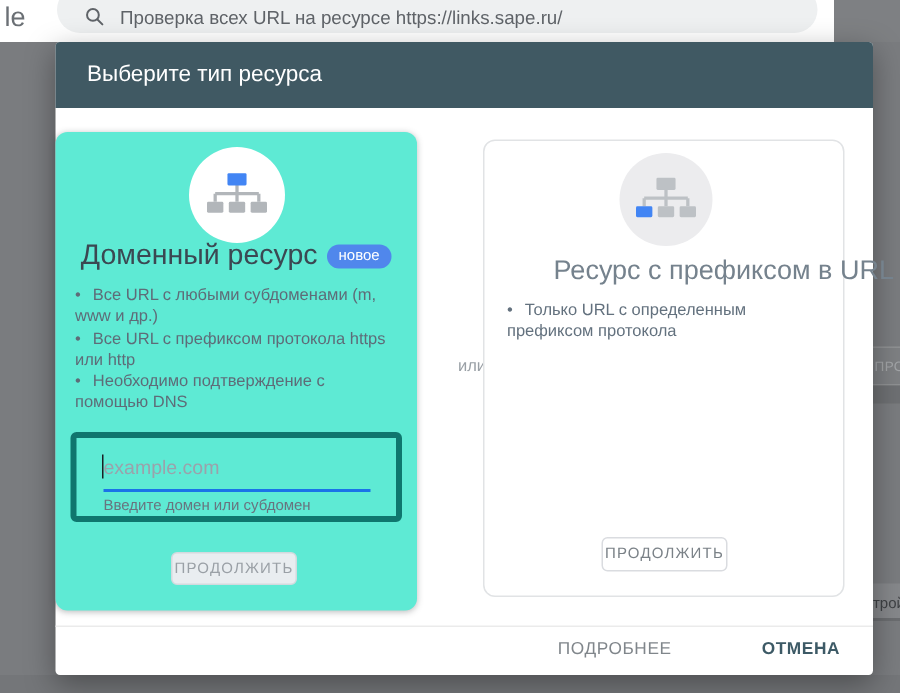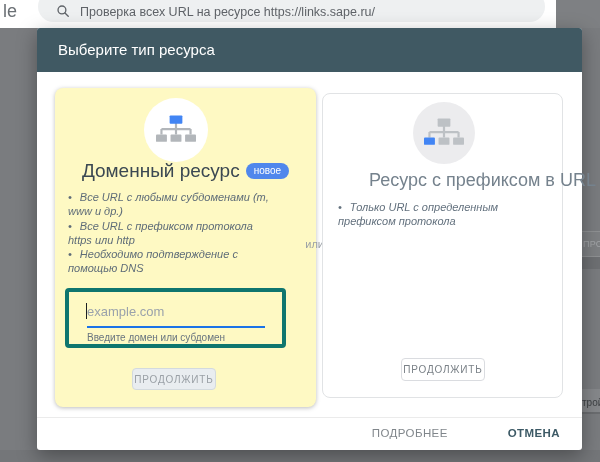--- a/index.html
+++ b/index.html
@@ -23,35 +23,35 @@
   .bg-band-bottom span { position:absolute; left:0; top:8px; font-size:10px; color:#3f4245; white-space:nowrap; }
   .bottom-dim { position:absolute; left:0; top:450px; width:600px; height:12px; background:#747679; }
 
   
   .modal { position:absolute; left:37px; top:28px; width:545px; height:422px; background:#ffffff; border-radius:3px; box-shadow:0 6px 20px rgba(0,0,0,.35); }
   .modal-header { position:absolute; left:0; top:0; width:100%; height:44px; background:#405963; border-radius:3px 3px 0 0; }
   .modal-title { position:absolute; left:21px; top:0; line-height:44px; font-size:15px; font-weight:500; color:#ffffff; }
 
   
   .card { position:absolute; border-radius:8px; }
-  .card-domain { left:18px; top:60px; width:261px; height:319px; background:#fef9c3; box-shadow:0 1px 4px rgba(60,64,67,.35); cursor:pointer; }
+  .card-domain { left:0; top:60px; width:241px; height:319px; background:#5eead4; box-shadow:0 1px 4px rgba(60,64,67,.35); cursor:pointer; }
   .card-prefix { left:285px; top:65px; width:241px; height:305px; background:#ffffff; border:1px solid #e1e3e5; cursor:pointer; }
 
   .icon-circle { position:absolute; border-radius:50%; display:flex; align-items:center; justify-content:center; }
   .card-domain .icon-circle { left:89px; top:10px; width:64px; height:64px; background:#ffffff; }
   .card-prefix .icon-circle { left:90px; top:8px; width:62px; height:62px; background:#ececee; }
 
   .card-title-row { position:absolute; left:0; width:100%; text-align:center; white-space:nowrap; }
   .card-domain .card-title-row { top:72px; }
   .card-prefix .card-title-row { top:76px;margin-left:40px; }
   .card-domain .card-title { font-size:19px; font-weight:500; color:#3b4852; }
   .card-prefix .card-title { font-size:18px; font-weight:500; color:#75828d; }
   .badge-new { display:inline-block; margin-left:6px; padding:2px 8px 3px; background:#5087ec; color:#fff; font-size:10px; border-radius:10px; vertical-align:3px; }
 
-  .bullets { position:absolute; font-size:11px; line-height:14.3px;font-style:italic; }
+  .bullets { position:absolute; font-size:11px; line-height:14.3px; }
   .card-domain .bullets { left:13px; top:102px; width:207px; color:#5e6c78; }
   .card-prefix .bullets { left:15px; top:106px; width:196px; color:#63717e; }
   .bullet .dot { margin-right:8px; }
 
   .input-box { position:absolute; border-radius:4px; }
   .card-domain .input-box { left:10px; top:200px; width:221px; height:60px; border:4px solid #0f766e; }
   .card-prefix .input-box { left:10px; top:189px; width:218px; height:58px; border:1px solid #e0e3e6; }
   .input-box input { position:absolute; left:18px; top:9px; width:180px; height:20px; border:none; background:transparent; font-size:13px; font-family:inherit; color:#3c4043; outline:none; }
   .card-domain .input-box input::placeholder { color:#9aa2ab; }
   .card-prefix .input-box input::placeholder { color:#858b92; }

